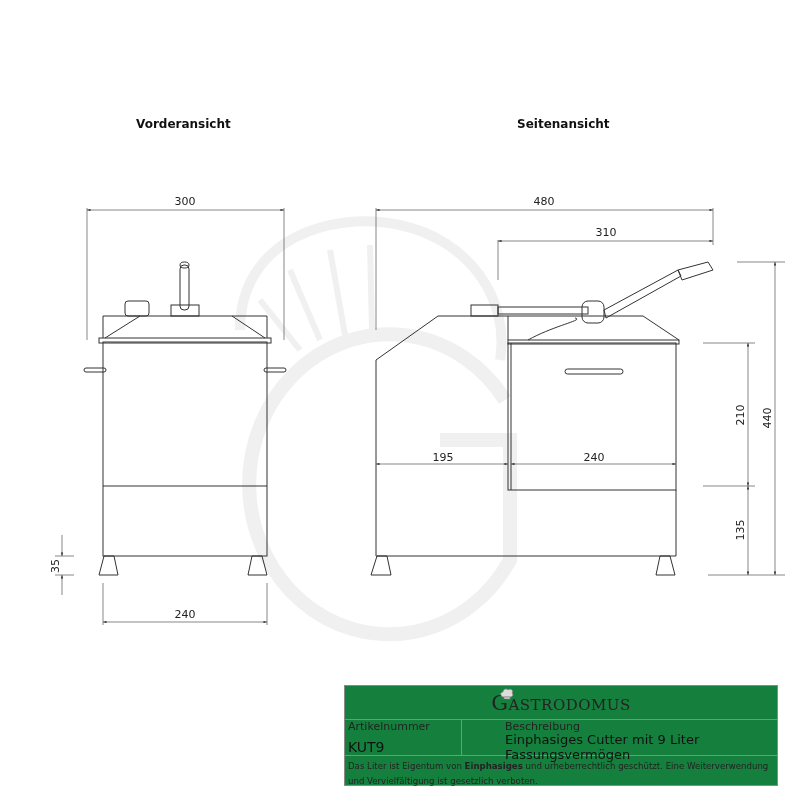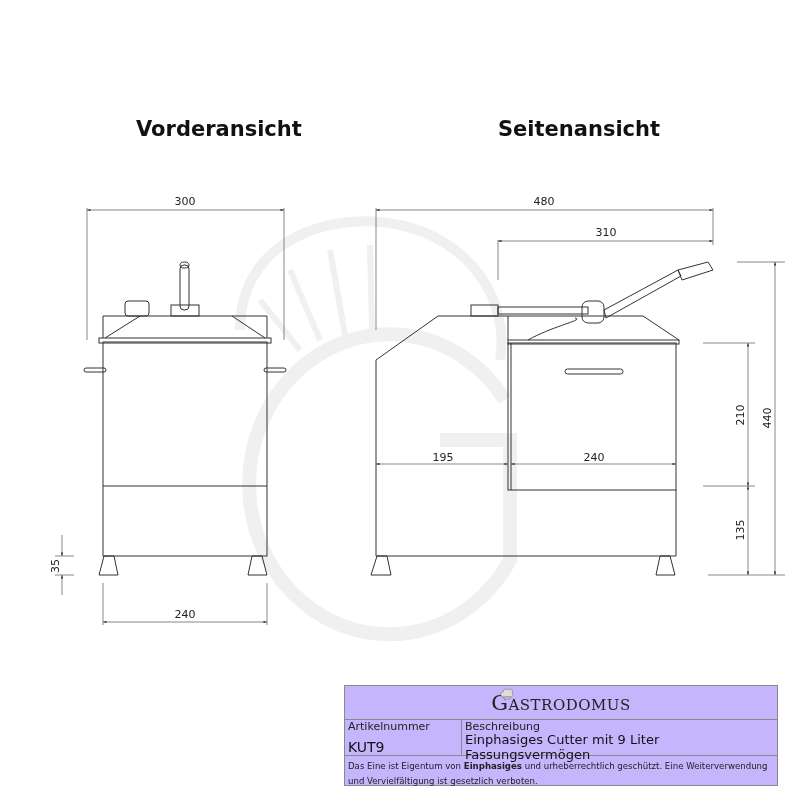--- a/index.html
+++ b/index.html
@@ -1,29 +1,29 @@
 <!DOCTYPE html>
 <html><head>
 <meta charset="utf-8">
 <style>
   html, body { margin:0; padding:0; background:#ffffff; }
   body { width:800px; height:800px; position:relative; overflow:hidden; font-family:"DejaVu Sans", sans-serif; }
-  .view-title { position:absolute; font-weight:bold; font-size:21px; color:#111; font-family:"DejaVu Sans", sans-serif; }
+  .view-title { position:absolute; font-weight:bold; font-size:12px; color:#111; font-family:"DejaVu Sans", sans-serif; }
   #title-front { left:136px; top:117px; }
-  #title-side { left:498px; top:117px; }
+  #title-side { left:517px; top:117px; }
   svg.drawing { position:absolute; left:0; top:0; }
   .dim { font-family:"DejaVu Sans", sans-serif; font-size:11px; fill:#222; }
-  .info-box { position:absolute; left:344px; top:685px; width:434px; height:101px; border:1px solid #8a8a8a; background:#c4b5fd; box-sizing:border-box; }
+  .info-box { position:absolute; left:344px; top:685px; width:434px; height:101px; border:1px solid #8a8a8a; background:#15803d; box-sizing:border-box; }
   .logo-row { height:33px; border-bottom:1px solid #8a8a8a; display:flex; align-items:center; justify-content:center; position:relative; }
   .logo-text { font-family:"DejaVu Serif", serif; font-size:15px; letter-spacing:0.5px; color:#222; }
   .logo-text .cap { font-size:21px; }
   .logo-hat { position:absolute; left:155px; top:2px; }
   .mid-row { height:35px; display:flex; border-bottom:1px solid #8a8a8a; }
   .cell-art { width:117px; border-right:1px solid #8a8a8a; padding:1px 3px; box-sizing:border-box; }
-  .cell-desc { flex:1; padding:1px 3px; box-sizing:border-box; }
+  .cell-desc { flex:1; padding:1px 3px; box-sizing:border-box;margin-left:40px; }
   .small-label { font-size:11px; color:#222; line-height:11px; }
   .art-val { font-size:14px; font-weight:normal; color:#111; margin-top:7px; }
   .desc-val { font-size:13px; color:#111; margin-top:0px; }
   .note-row { padding:3px 3px; font-size:8.6px; line-height:15px; color:#222; }
   .note-row b { font-weight:bold; }
 </style>
 </head>
 <body>
 
 <div class="view-title" id="title-front">Vorderansicht</div>
@@ -146,14 +146,14 @@
   <div class="mid-row">
     <div class="cell-art">
       <div class="small-label">Artikelnummer</div>
       <div class="art-val">KUT9</div>
     </div>
     <div class="cell-desc">
       <div class="small-label">Beschreibung</div>
       <div class="desc-val">Einphasiges Cutter mit 9 Liter Fassungsvermögen</div>
     </div>
   </div>
-  <div class="note-row"><span>Das Eine ist Eigentum von </span><b>Einphasiges</b><span> und urheberrechtlich geschützt. Eine Weiterverwendung und Vervielfältigung ist gesetzlich verboten.</span></div>
+  <div class="note-row"><span>Das Liter ist Eigentum von </span><b>Einphasiges</b><span> und urheberrechtlich geschützt. Eine Weiterverwendung und Vervielfältigung ist gesetzlich verboten.</span></div>
 </div>
 
 </body></html>

